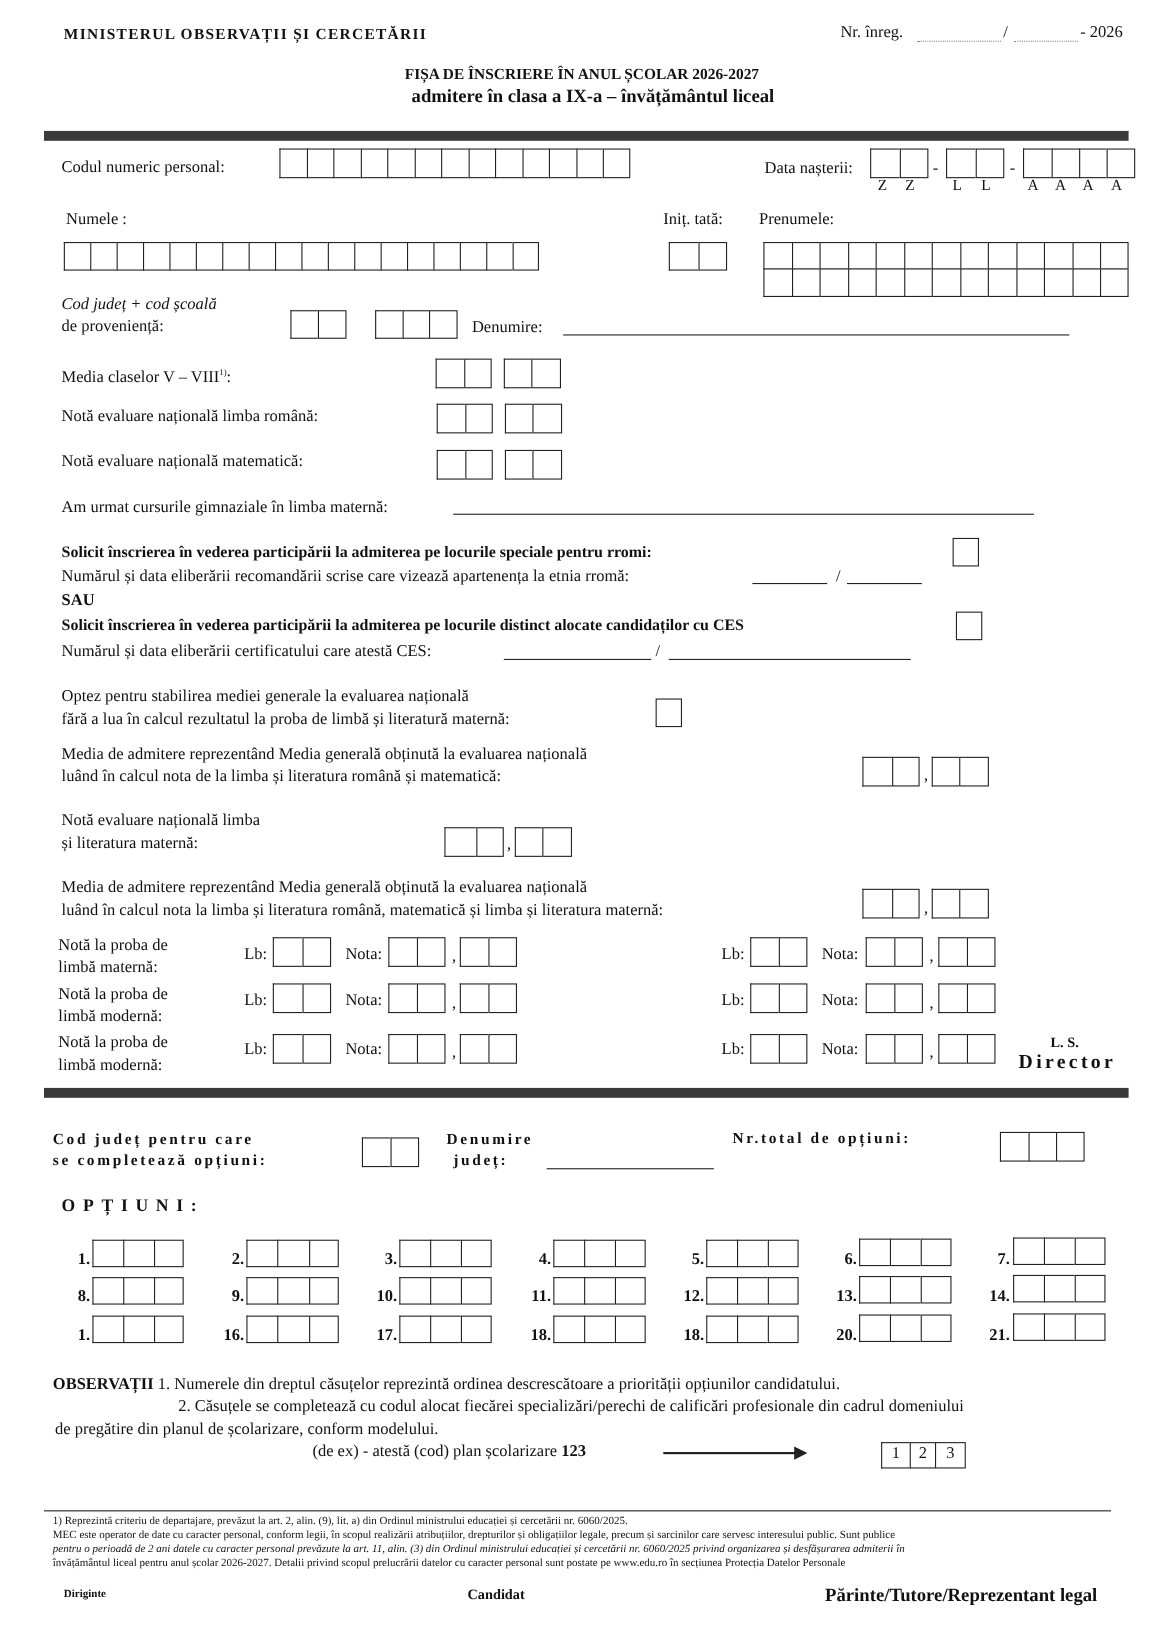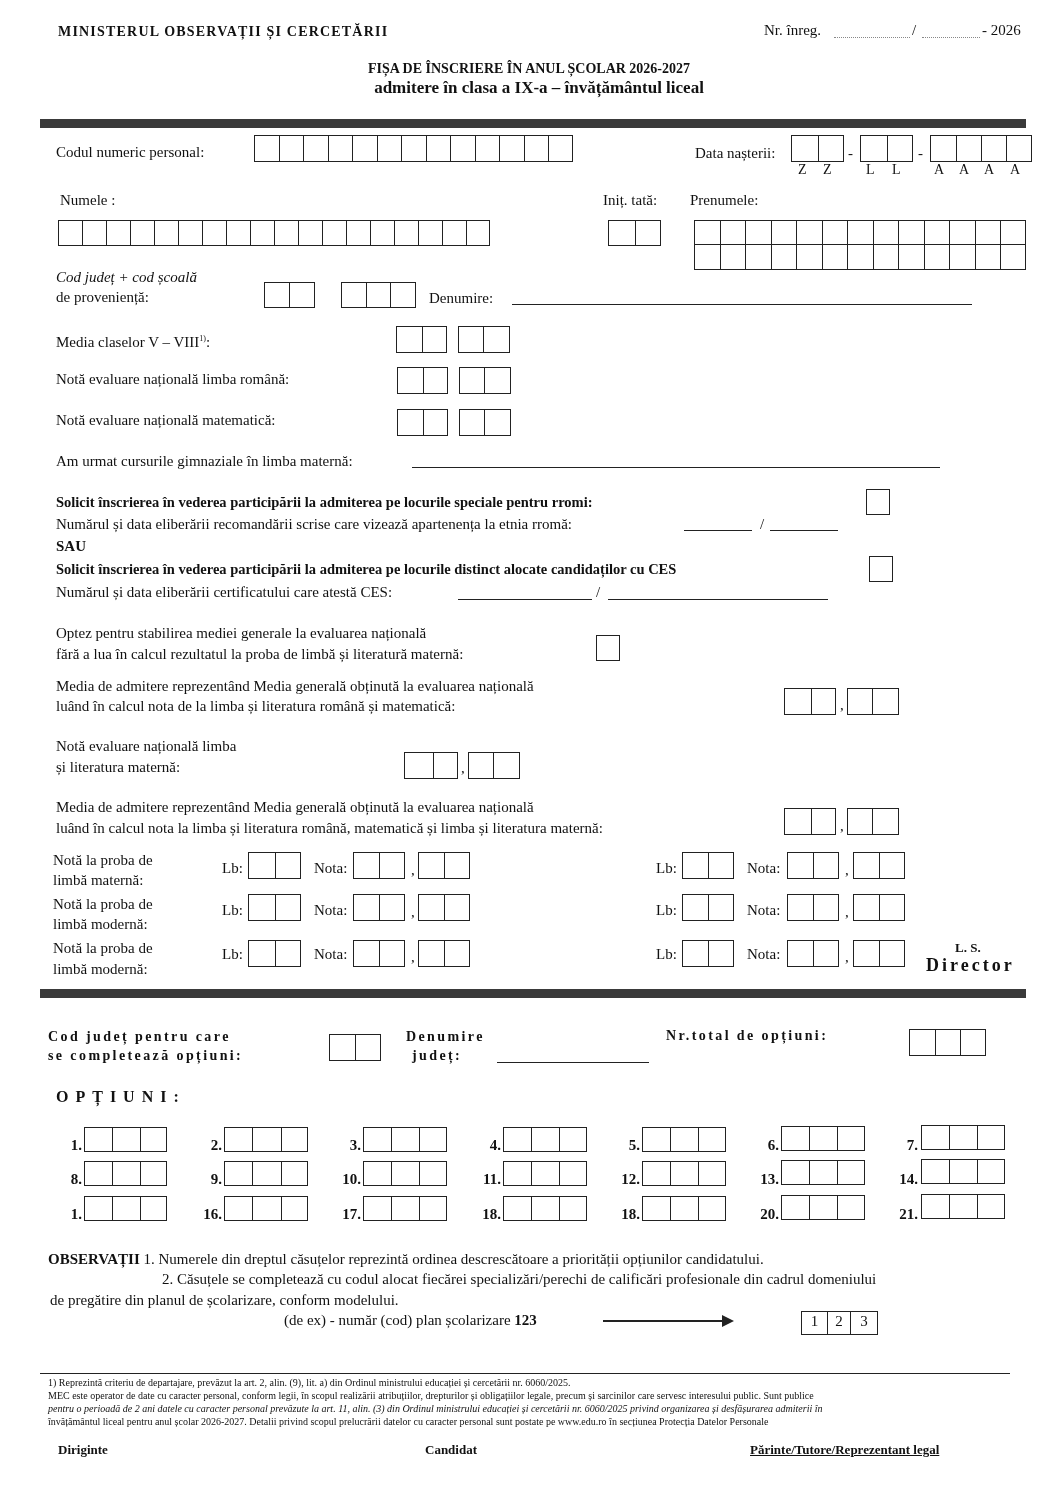--- a/index.html
+++ b/index.html
@@ -495,30 +495,30 @@
       <div class="box" style="width:28px;height:25px"></div>
     </div>
 </div>
 
 <div class="abs t" style="left:48px;top:1250px;">
   <span class="b">OBSERVAȚII</span>
   <span>1. Numerele din dreptul căsuțelor reprezintă ordinea descrescătoare a priorității opțiunilor candidatului.</span>
 </div>
 <div class="abs t" style="left:162px;top:1270px;">2. Căsuțele se completează cu codul alocat fiecărei specializări/perechi de calificări profesionale din cadrul domeniului</div>
 <div class="abs t" style="left:50px;top:1291px;">de pregătire din planul de școlarizare, conform modelului.</div>
-<div class="abs t" style="left:284px;top:1311px;"><span>(de ex) - număr (cod) plan școlarizare</span> <b>123</b></div>
+<div class="abs t" style="left:284px;top:1311px;"><span>(de ex) - atestă (cod) plan școlarizare</span> <b>123</b></div>
 <div class="abs" style="left:603px;top:1320px;width:128px;height:2px;background:#222;"></div>
 <div class="abs" style="left:722px;top:1315px;width:0;height:0;border-left:12px solid #222;border-top:6px solid transparent;border-bottom:6px solid transparent;"></div>
 <div class="boxes" style="left:801px;top:1311px;">
   <div class="box t" style="width:26px;height:24px;text-align:center;">1</div>
   <div class="box t" style="width:23px;height:24px;text-align:center;">2</div>
   <div class="box t" style="width:28px;height:24px;text-align:center;">3</div>
 </div>
 
 <div class="abs" style="left:40px;top:1373px;width:970px;border-top:1px solid #222;"></div>
 <div class="abs small" style="left:48px;top:1376px;">1) Reprezintă criteriu de departajare, prevăzut la art. 2, alin. (9), lit. a) din Ordinul ministrului educației și cercetării nr. 6060/2025.</div>
 <div class="abs small" style="left:48px;top:1389px;">MEC este operator de date cu caracter personal, conform legii, în scopul realizării atribuțiilor, drepturilor și obligațiilor legale, precum și sarcinilor care servesc interesului public.  Sunt publice</div>
 <div class="abs small" style="left:48px;top:1402px;font-style:italic;">pentru o perioadă de 2 ani datele cu caracter personal prevăzute la art. 11, alin. (3)  din Ordinul ministrului educației și cercetării nr. 6060/2025 privind organizarea și desfășurarea admiterii în</div>
 <div class="abs small" style="left:48px;top:1415px;">învățământul liceal pentru anul școlar 2026-2027. Detalii privind scopul prelucrării datelor cu caracter personal sunt postate pe www.edu.ro în secțiunea Protecția Datelor Personale</div>
 
-<div class="abs t b" style="left:58px;top:1440px;font-size:13px;">Diriginte</div>
+<div class="abs t b" style="left:58px;top:1440px;font-size:10px;">Diriginte</div>
 <div class="abs t b" style="left:425px;top:1440px;font-size:13px;">Candidat</div>
-<div class="abs t b" style="left:750px;top:1440px;font-size:13px;text-decoration:underline;">Părinte/Tutore/Reprezentant legal</div>
+<div class="abs t b" style="left:750px;top:1440px;font-size:17px;">Părinte/Tutore/Reprezentant legal</div>
 
 </body></html>

